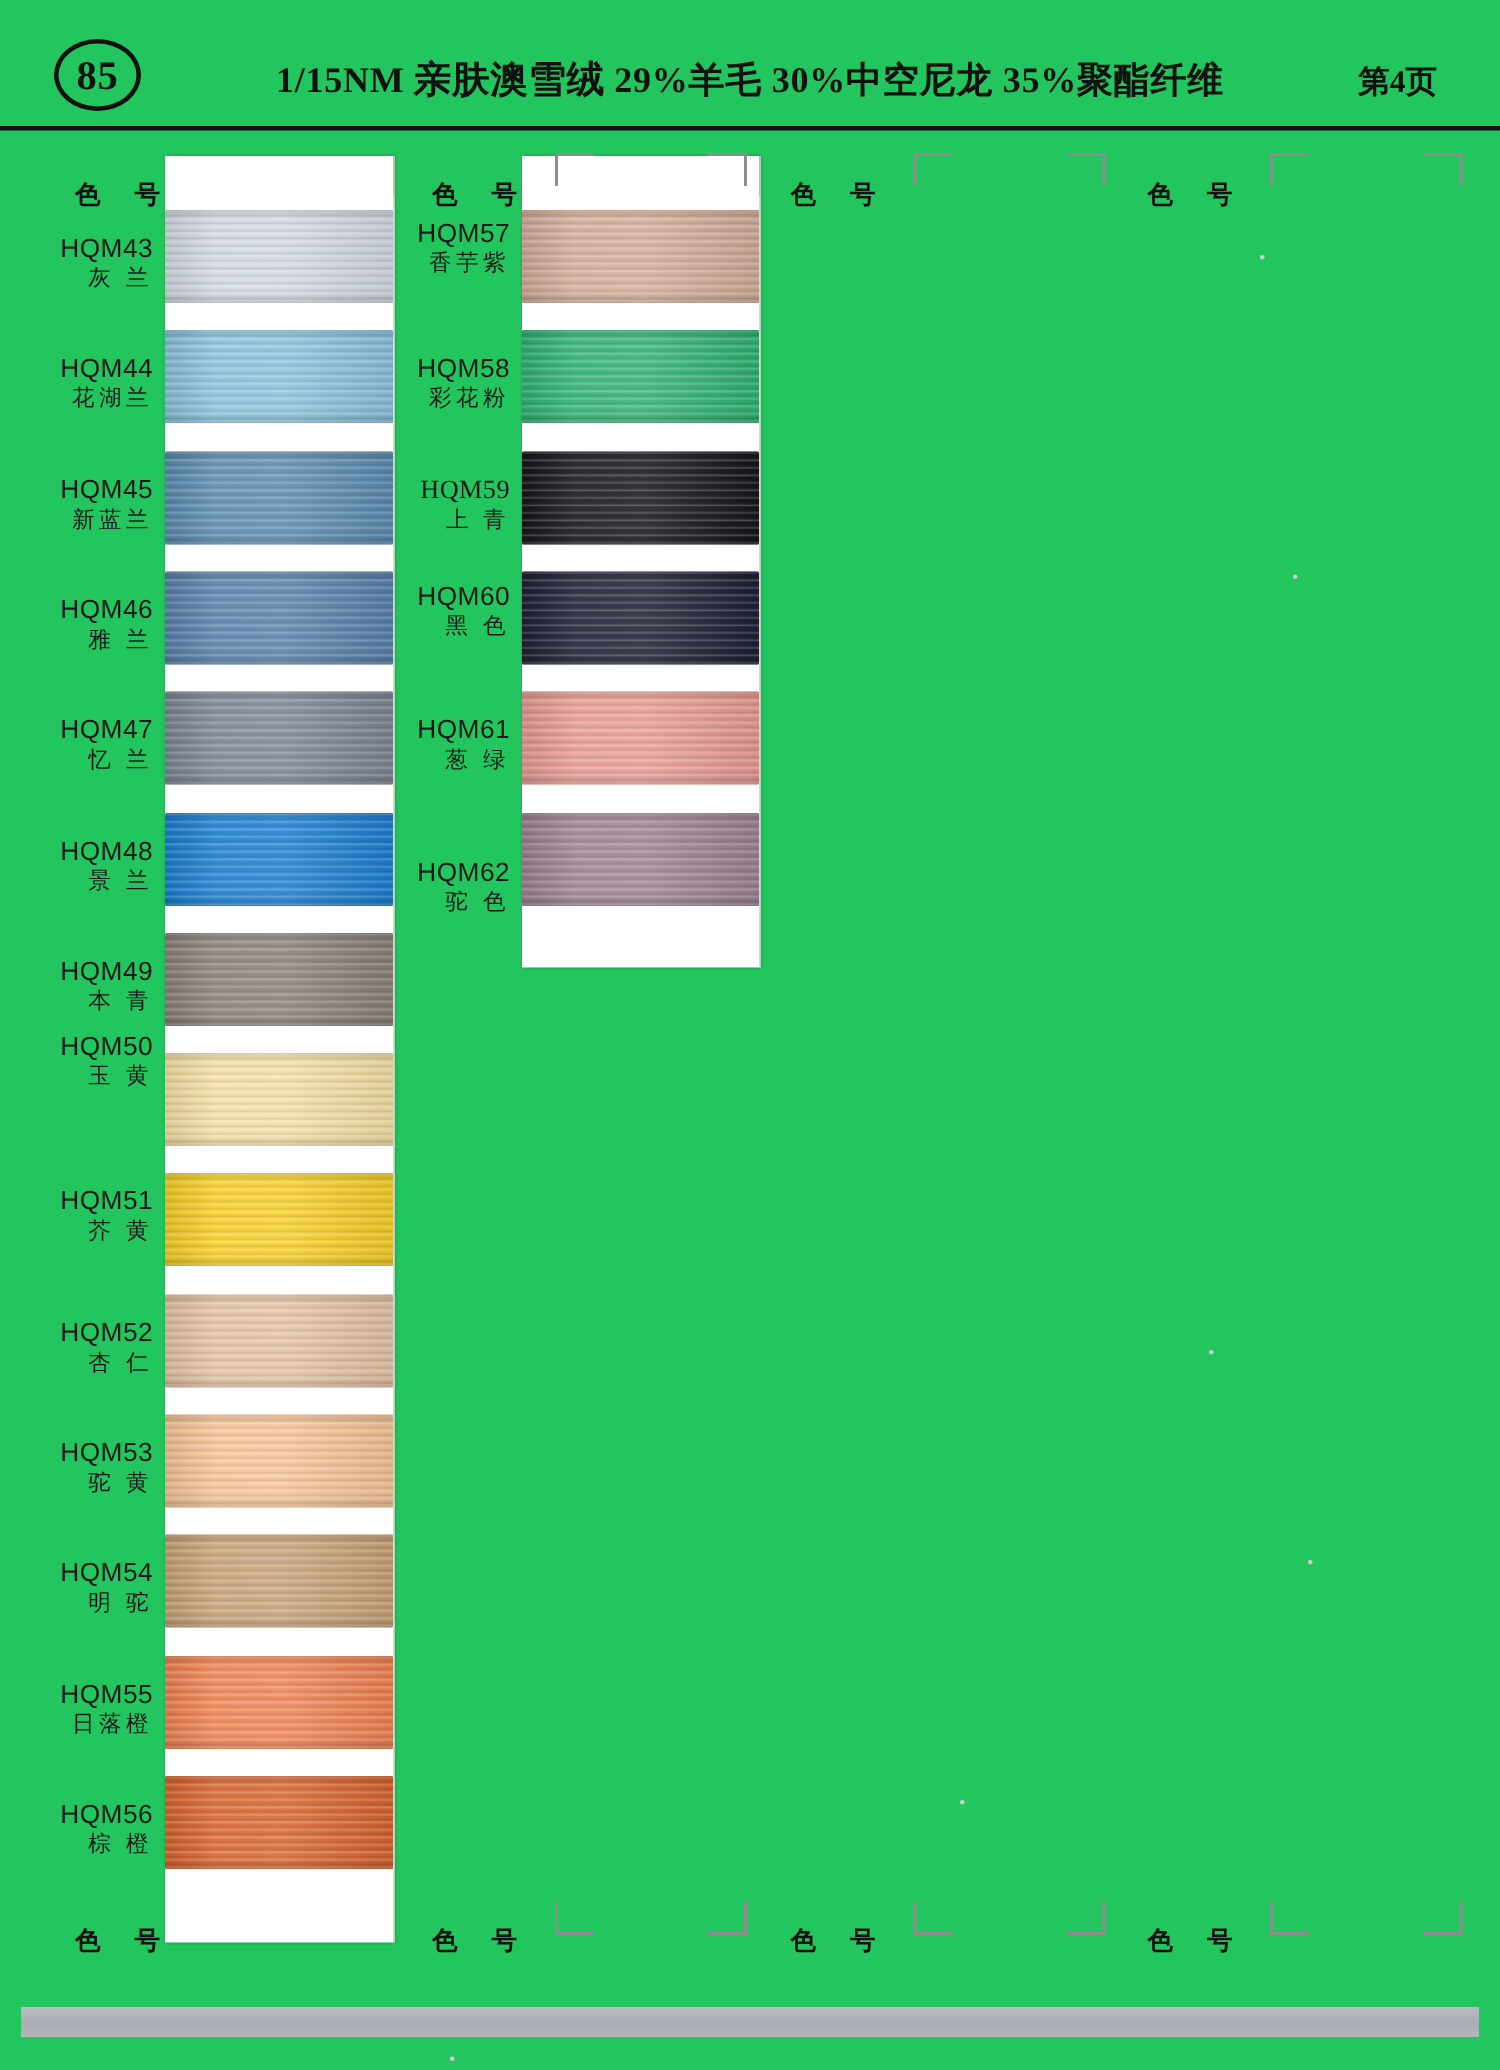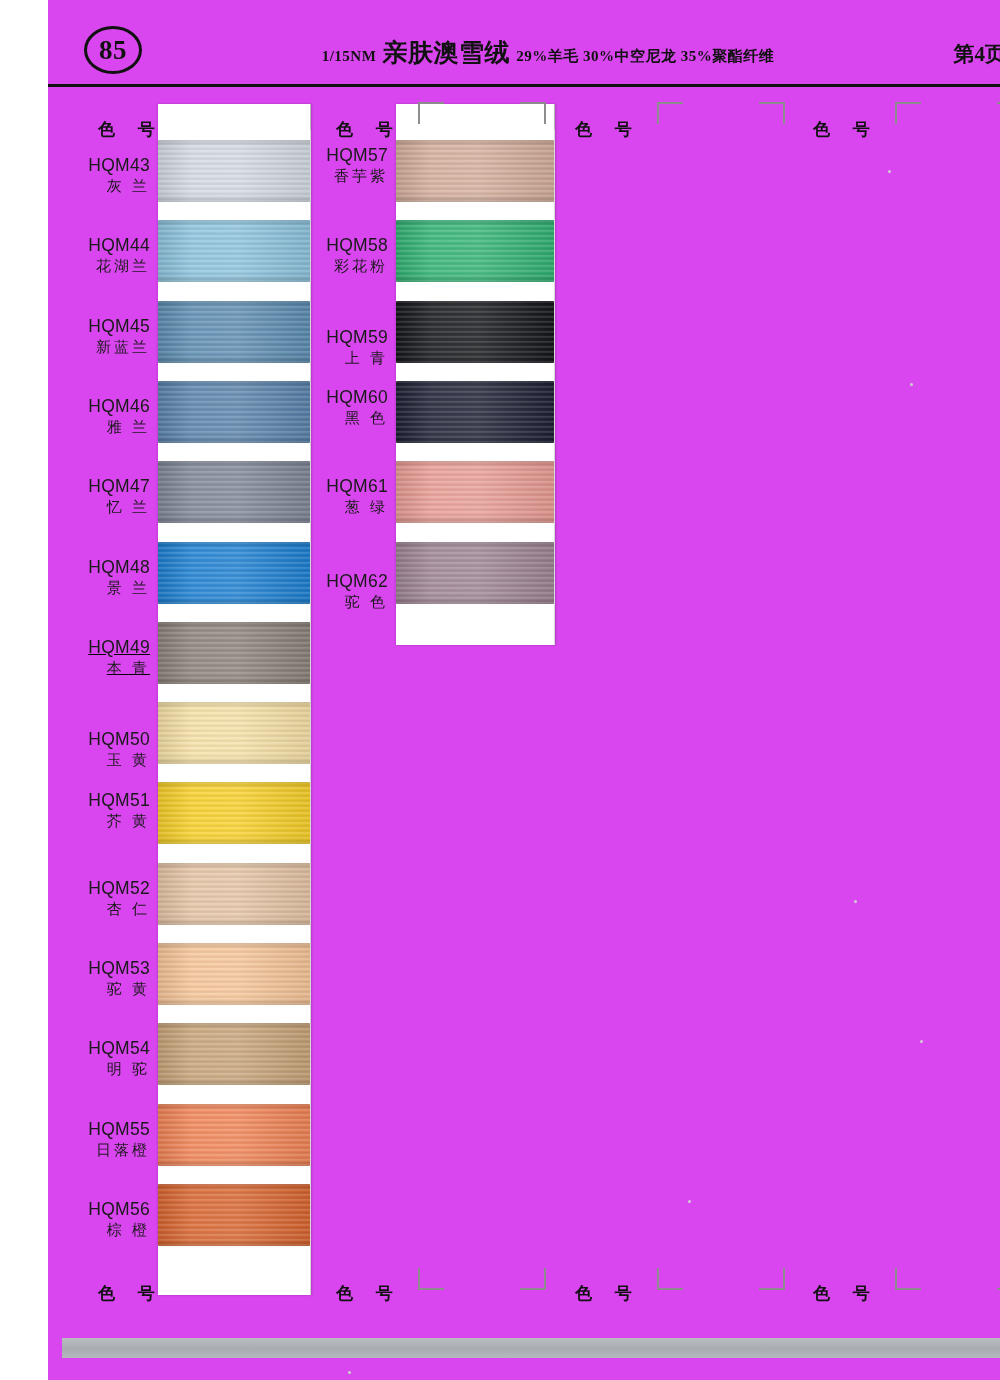--- a/index.html
+++ b/index.html
@@ -5,42 +5,41 @@
   html,body{margin:0;padding:0;}
   body{
     width:1000px;height:1380px;
     background:#ffffff;
     font-family:"Liberation Sans","DejaVu Sans",sans-serif;
     overflow:hidden;
     position:relative;
   }
   .page{
     position:absolute;inset:0;
-    background:#d946ef;
-    margin-left:48px;
+    background:#22c55e;
   }
 
   
   .header{
     position:absolute;top:0;left:0;width:1000px;height:86px;
   }
   .page-badge{
     position:absolute;left:36px;top:26px;
     width:52px;height:42px;border:3px solid #111;border-radius:50%;
     display:flex;align-items:center;justify-content:center;
     font-family:"Liberation Serif","DejaVu Serif",serif;
     font-weight:bold;font-size:27px;color:#111;letter-spacing:0.5px;
   }
   .header-title{
     position:absolute;left:0;top:36px;width:1000px;text-align:center;
     font-family:"Liberation Serif","DejaVu Serif",serif;
     font-weight:bold;font-size:23px;color:#111;letter-spacing:0.5px;
     white-space:nowrap;
   }
-  .header-title .nm{font-size:15px;}
+  .header-title .nm{font-size:24px;}
   .header-title .big{font-size:25px;}
   .header-page{
     position:absolute;right:42px;top:40px;
     font-family:"Liberation Serif","DejaVu Serif",serif;
     font-weight:bold;font-size:21px;color:#111;
   }
   .header-rule{
     position:absolute;left:0;top:84px;width:1000px;height:3px;background:#111;
   }
 
@@ -210,30 +209,30 @@
         </div>
         <div class="labels" style="left: 28px; top: 468.5px; width: 74px;">
           <div class="code">HQM48</div>
           <div class="cname">景 兰</div>
         </div>
         <div class="skein" style="left: 110px; top: 453.5px; width: 152px; height: 62px; background: rgb(28, 127, 209);">
           <div class="fib"></div>
           <div class="sheen"></div>
           <div class="edgeshade"></div>
         </div>
-        <div class="labels" style="left: 28px; top: 548.8px; width: 74px; text-decoration: underline;">
+        <div class="labels" style="left: 28px; top: 548.8px; width: 74px;">
           <div class="code">HQM49</div>
           <div class="cname">本 青</div>
         </div>
         <div class="skein" style="left: 110px; top: 533.8px; width: 152px; height: 62px; background: rgb(139, 129, 121);">
           <div class="fib"></div>
           <div class="sheen"></div>
           <div class="edgeshade"></div>
         </div>
-        <div class="labels" style="left: 28px; top: 641px; width: 74px;">
+        <div class="labels" style="left: 28px; top: 599px; width: 74px;">
           <div class="code">HQM50</div>
           <div class="cname">玉 黄</div>
         </div>
         <div class="skein" style="left: 110px; top: 614.1px; width: 152px; height: 62px; background: rgb(245, 223, 165);">
           <div class="fib"></div>
           <div class="sheen"></div>
           <div class="edgeshade"></div>
         </div>
         <div class="labels" style="left: 28px; top: 702px; width: 74px;">
           <div class="code">HQM51</div>
@@ -322,21 +321,21 @@
         </div>
         <div class="labels" style="left: 266px; top: 147.3px; width: 74px;">
           <div class="code">HQM58</div>
           <div class="cname">彩花粉</div>
         </div>
         <div class="skein" style="left: 348px; top: 132.3px; width: 158px; height: 62px; background: rgb(49, 178, 115);">
           <div class="fib"></div>
           <div class="sheen"></div>
           <div class="edgeshade"></div>
         </div>
-        <div class="labels" style="left: 266px; top: 239px; width: 74px;">
+        <div class="labels" style="left: 266px; top: 228px; width: 74px; font-family: Liberation Serif, serif;">
           <div class="code">HQM59</div>
           <div class="cname">上 青</div>
         </div>
         <div class="skein" style="left: 348px; top: 212.6px; width: 158px; height: 62px; background: rgb(21, 22, 26);">
           <div class="fib"></div>
           <div class="sheen"></div>
           <div class="edgeshade"></div>
         </div>
         <div class="labels" style="left: 266px; top: 299px; width: 74px;">
           <div class="code">HQM60</div>

